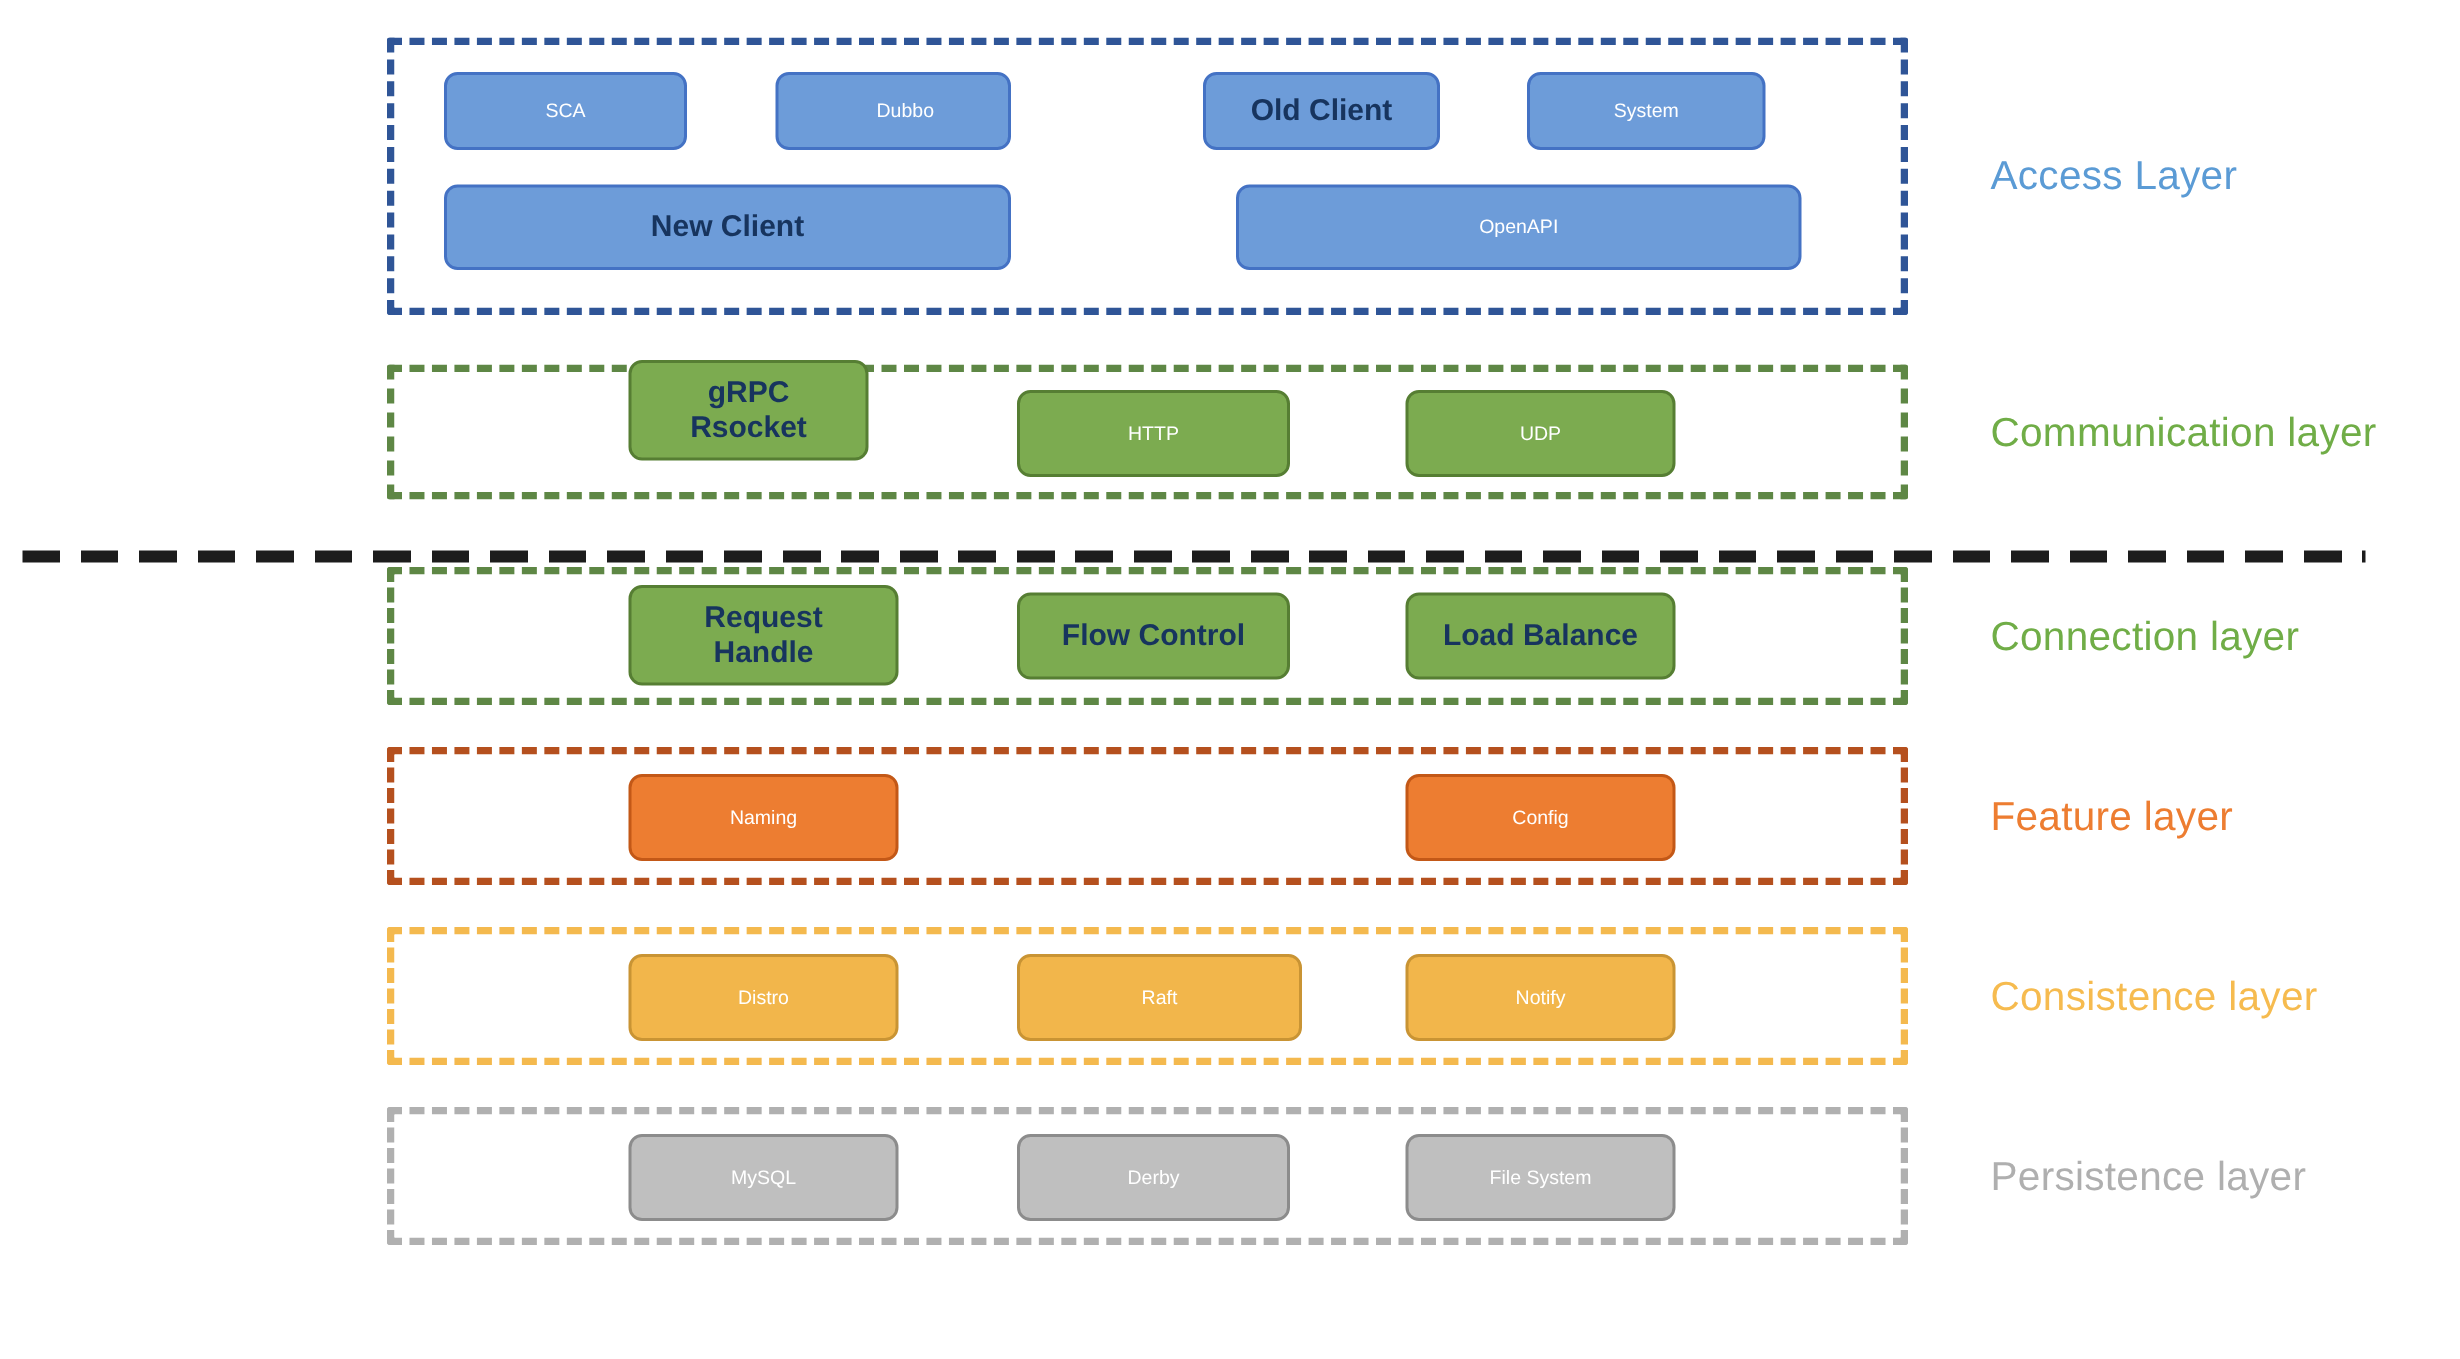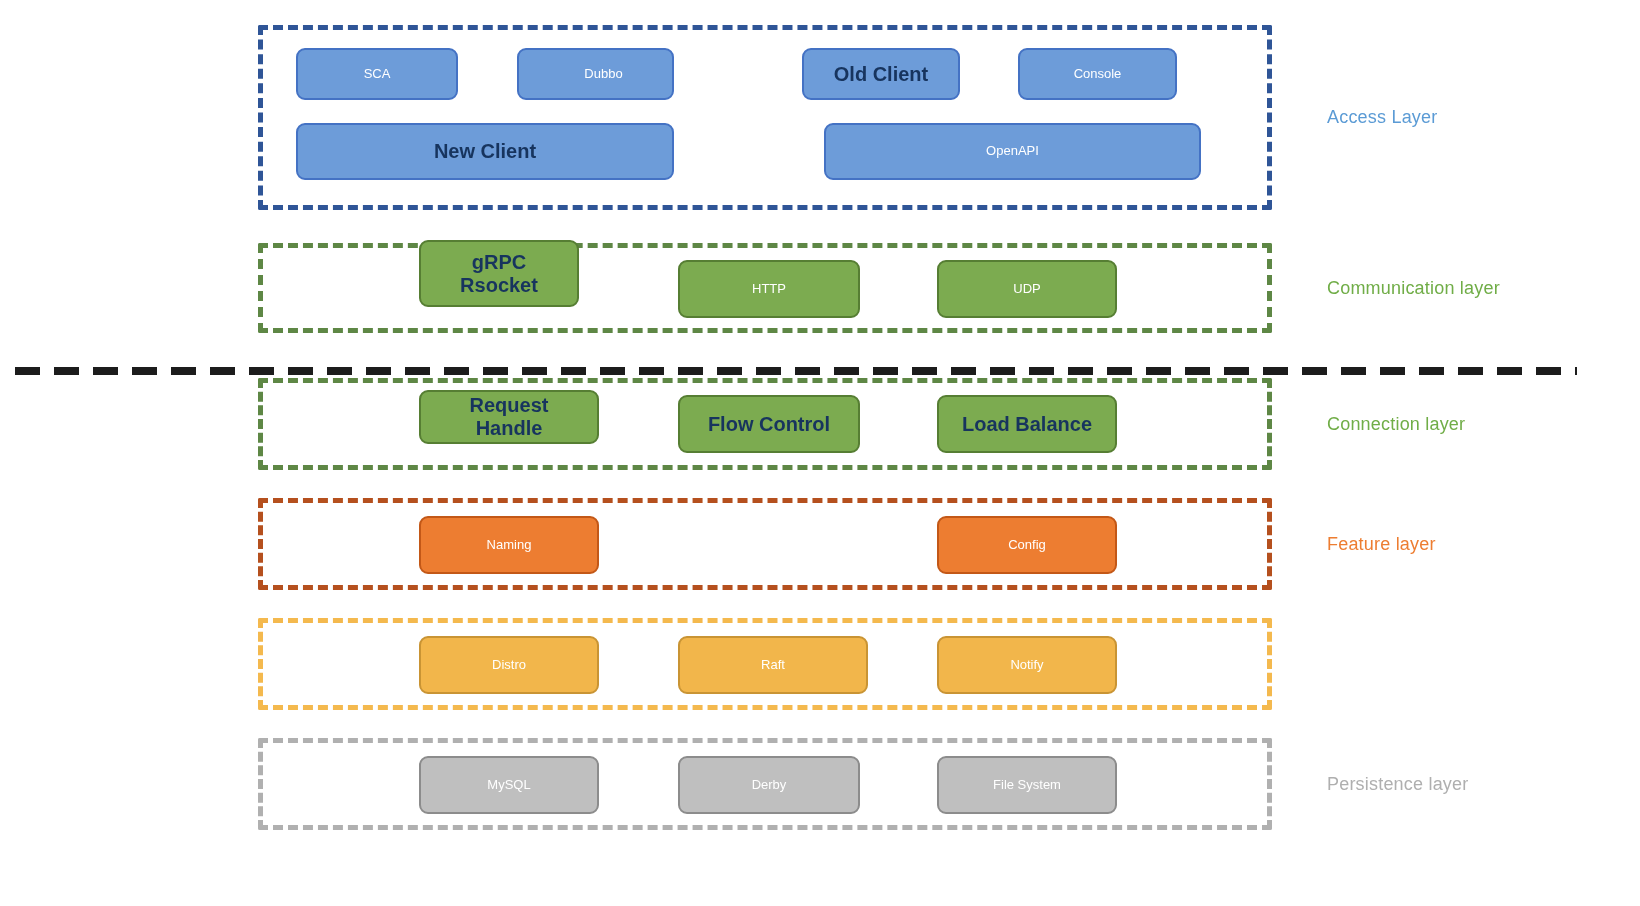--- a/index.html
+++ b/index.html
@@ -69,21 +69,21 @@
   .b-console   { left: 1018px; top: 48px;  width: 159px; height: 52px; }
   .b-newclient { left: 296px;  top: 123px; width: 378px; height: 57px; }
   .b-openapi   { left: 800px;  top: 123px; width: 377px; height: 57px; margin-left: 24px; }
 
   
   .b-grpc { left: 419px; top: 240px; width: 160px; height: 67px; }
   .b-http { left: 678px; top: 260px; width: 182px; height: 58px; }
   .b-udp  { left: 937px; top: 260px; width: 180px; height: 58px; }
 
   
-  .b-request { left: 419px; top: 390px; width: 180px; height: 54px; }
+  .b-request { left: 419px; top: 390px; width: 180px; height: 67px; }
   .b-flow    { left: 678px; top: 395px; width: 182px; height: 58px; }
   .b-load    { left: 937px; top: 395px; width: 180px; height: 58px; }
 
   
   .b-naming { left: 419px; top: 516px; width: 180px; height: 58px; }
   .b-config { left: 937px; top: 516px; width: 180px; height: 58px; }
 
   
   .b-distro { left: 419px; top: 636px; width: 180px; height: 58px; }
   .b-raft   { left: 678px; top: 636px; width: 190px; height: 58px; }
@@ -94,40 +94,40 @@
   .b-derby  { left: 678px; top: 756px; width: 182px; height: 58px; }
   .b-fs     { left: 937px; top: 756px; width: 180px; height: 58px; }
 
   
   .layer-label {
     position: absolute;
     left: 1327px;
     width: 300px;
     display: flex;
     align-items: center;
-    font-size: 18px;
+    font-size: 27px;
     letter-spacing: 0.2px;
   }
   .ll-access        { top: 25px;  height: 185px; color: #5b9bd5; }
   .ll-communication { top: 243px; height: 90px;  color: #70ad47; }
   .ll-connection    { top: 378px; height: 92px;  color: #70ad47; }
   .ll-feature       { top: 498px; height: 92px;  color: #ed7d31; }
   .ll-consistence   { top: 618px; height: 92px;  color: #f6bb4f; }
   .ll-persistence   { top: 738px; height: 92px;  color: #afafaf; }
 </style>
 </head>
 <body>
 
 <div class="canvas">
 
   <section class="layer access"></section>
   <div class="box blue b-sca">SCA</div>
   <div class="box blue b-dubbo">Dubbo</div>
   <div class="box blue bold b-oldclient">Old Client</div>
-  <div class="box blue b-console">Console</div>
+  <div class="box blue b-console">System</div>
   <div class="box blue bold b-newclient">New Client</div>
   <div class="box blue b-openapi">OpenAPI</div>
   <div class="layer-label ll-access">Access Layer</div>
 
   <section class="layer communication"></section>
   <div class="box green bold b-grpc">
     <span>gRPC</span>
     <span>Rsocket</span>
   </div>
   <div class="box green b-http">HTTP</div>
@@ -147,20 +147,21 @@
 
   <section class="layer feature"></section>
   <div class="box orange b-naming">Naming</div>
   <div class="box orange b-config">Config</div>
   <div class="layer-label ll-feature">Feature layer</div>
 
   <section class="layer consistence"></section>
   <div class="box yellow b-distro">Distro</div>
   <div class="box yellow b-raft">Raft</div>
   <div class="box yellow b-notify">Notify</div>
+  <div class="layer-label ll-consistence">Consistence layer</div>
 
   <section class="layer persistence"></section>
   <div class="box gray b-mysql">MySQL</div>
   <div class="box gray b-derby">Derby</div>
   <div class="box gray b-fs">File System</div>
   <div class="layer-label ll-persistence">Persistence layer</div>
 
 </div>
 
 </body></html>

